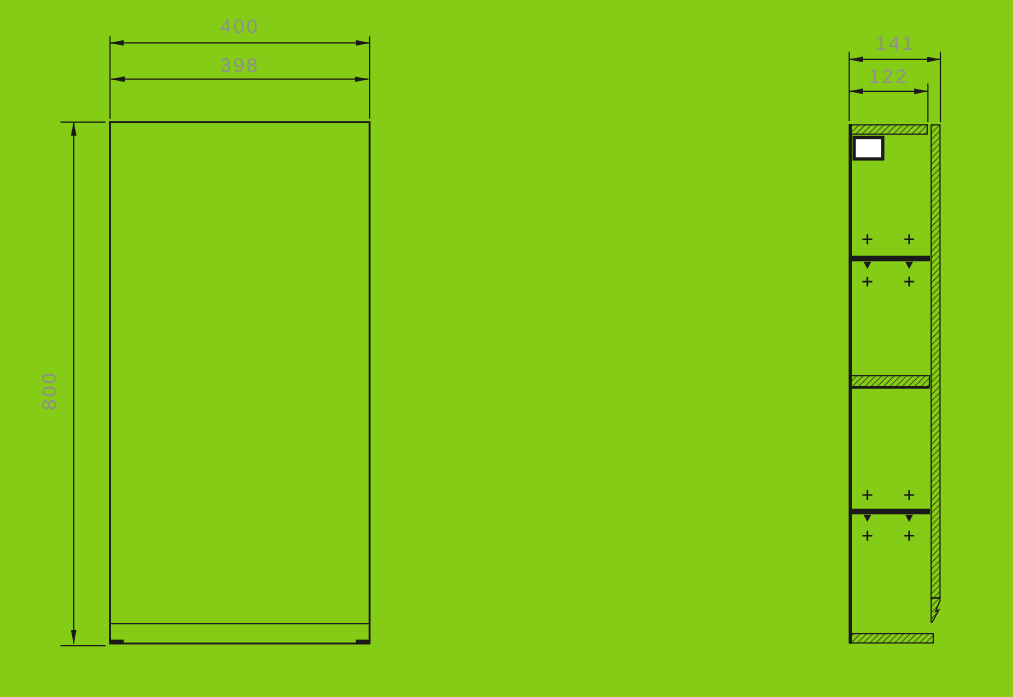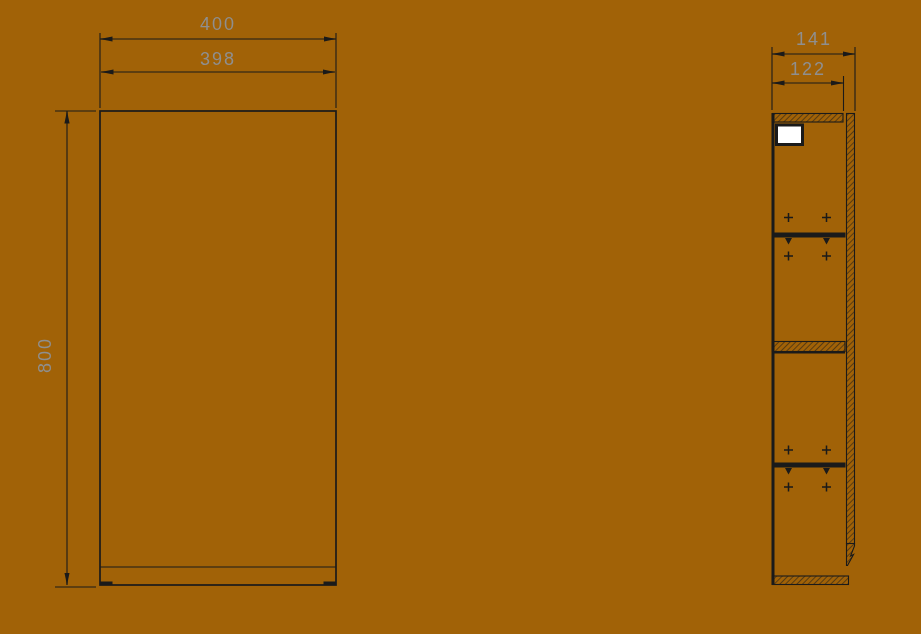--- a/index.html
+++ b/index.html
@@ -4,21 +4,21 @@
 <style>
   html, body {
     margin: 0;
     padding: 0;
     background: #ffffff;
   }
   #stage {
     position: relative;
     width: 921px;
     height: 634px;
-    background: #a16207;
+    background: #84cc16;
     overflow: hidden;
   }
   svg { display: block; }
   .dim-text {
     font-family: "Liberation Sans", "DejaVu Sans", sans-serif;
     font-size: 18px;
     letter-spacing: 2px;
     fill: #8f8f8f;
   }
   .thin  { stroke: #1a1a1a; stroke-width: 1.1; fill: none; }

